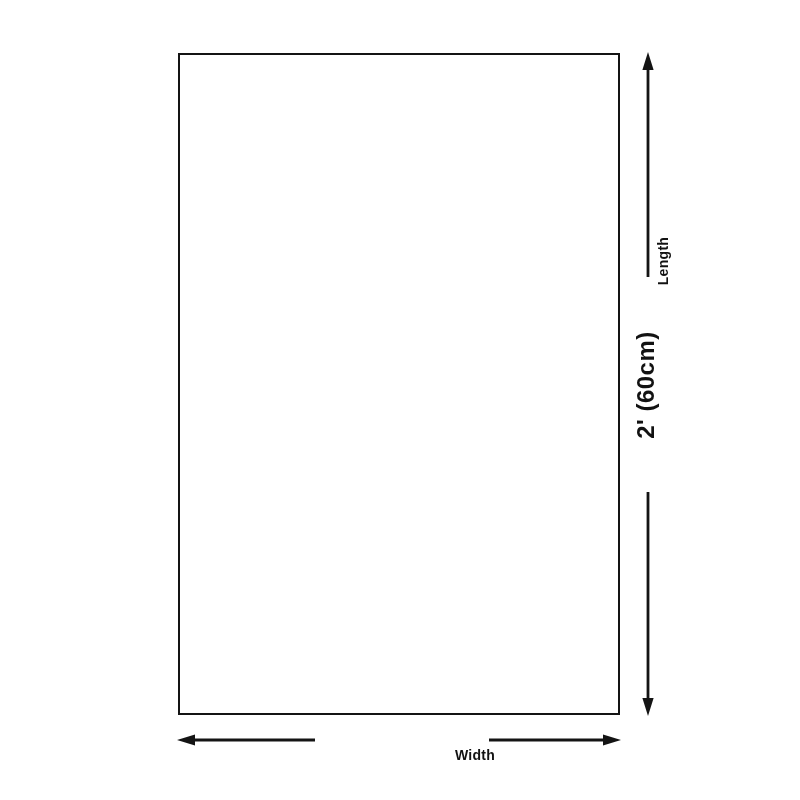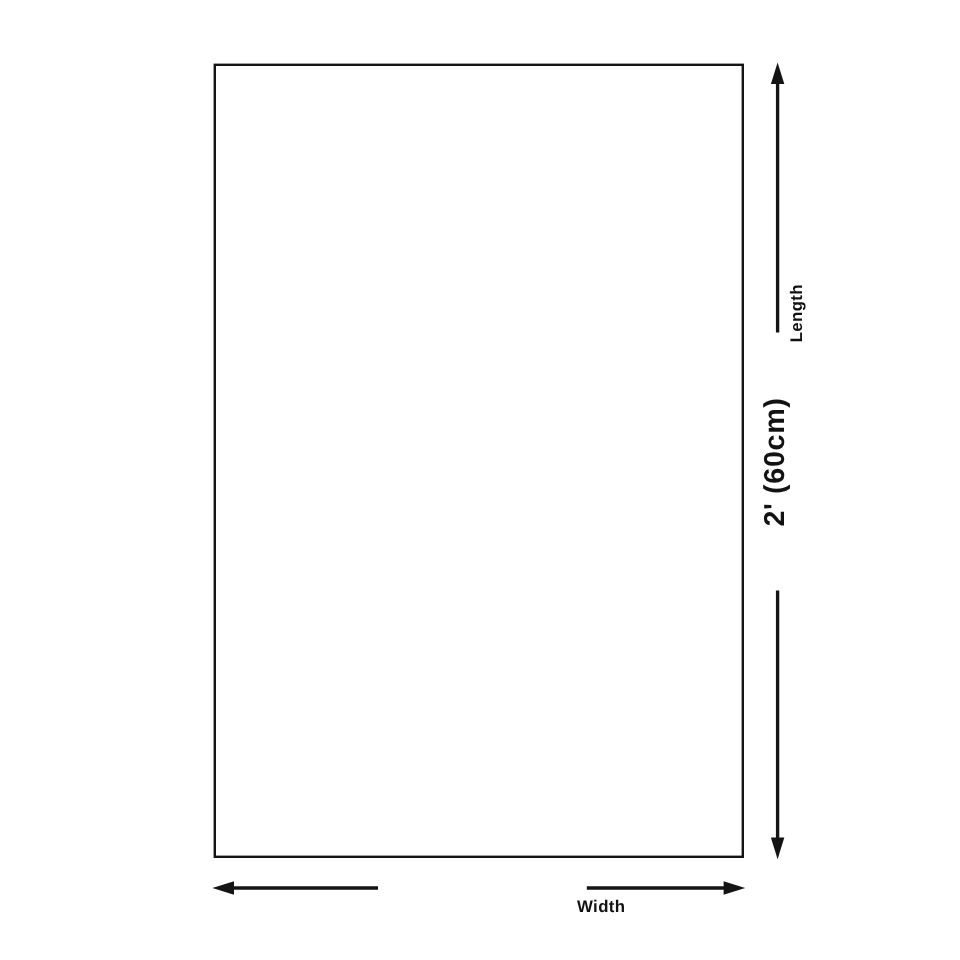--- a/index.html
+++ b/index.html
@@ -69,21 +69,21 @@
   }
   
   .width-value {
     left: 300px;
     top: 726px;
     width: 200px;
     height: 30px;
     line-height: 30px;
   }
   .width-name {
-    left: 461px;
+    left: 435px;
     top: 746px;
     width: 80px;
     height: 18px;
     line-height: 18px;
     font-size: 14.5px;
   }
 </style>
 </head>
 <body>
 

